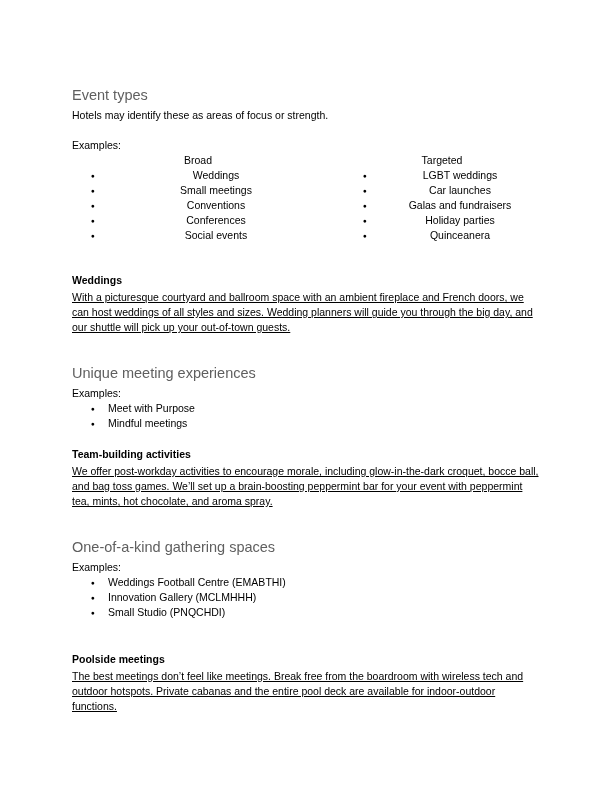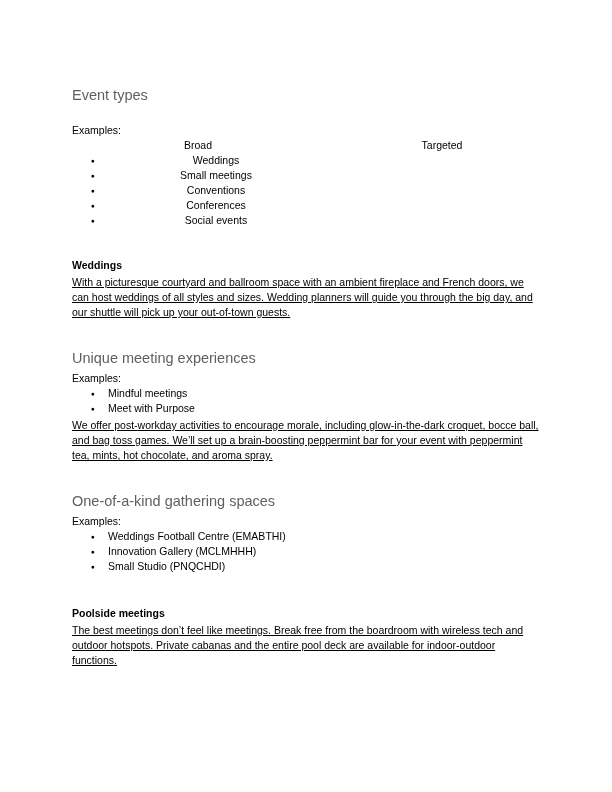--- a/index.html
+++ b/index.html
@@ -42,49 +42,58 @@
   .mt30 { margin-top: 30px; }
   .mt16 { margin-top: 16px; }
   .mt32 { margin-top: 32px; }
 </style>
 </head>
 <body>
 
 <div class="page">
 
   <h2>Event types</h2>
+  <p>Hotels may identify these as areas of focus or strength.</p>
   <p class="blank"></p>
   <p>Examples:</p>
 
   <div class="cols">
     <div class="col">
       <p>Broad</p>
       <ul>
         <li>Weddings</li>
         <li>Small meetings</li>
         <li>Conventions</li>
         <li>Conferences</li>
         <li>Social events</li>
       </ul>
     </div>
     <div class="col">
       <p>Targeted</p>
+      <ul>
+        <li>LGBT weddings</li>
+        <li>Car launches</li>
+        <li>Galas and fundraisers</li>
+        <li>Holiday parties</li>
+        <li>Quinceanera</li>
+      </ul>
     </div>
   </div>
 
   <p class="subhead mt30">Weddings</p>
   <p class="para">With a picturesque courtyard and ballroom space with an ambient fireplace and French doors, we can host weddings of all styles and sizes. Wedding planners will guide you through the big day, and our shuttle will pick up your out-of-town guests.</p>
 
   <h2 class="mt30">Unique meeting experiences</h2>
   <p>Examples:</p>
   <ul>
+    <li>Meet with Purpose</li>
     <li>Mindful meetings</li>
-    <li>Meet with Purpose</li>
   </ul>
 
+  <p class="subhead mt16">Team-building activities</p>
   <p class="para">We offer post-workday activities to encourage morale, including glow-in-the-dark croquet, bocce ball, and bag toss games. We’ll set up a brain-boosting peppermint bar for your event with peppermint tea, mints, hot chocolate, and aroma spray.</p>
 
   <h2 class="mt30">One-of-a-kind gathering spaces</h2>
   <p>Examples:</p>
   <ul>
     <li>Weddings Football Centre (EMABTHI)</li>
     <li>Innovation Gallery (MCLMHHH)</li>
     <li>Small Studio (PNQCHDI)</li>
   </ul>
 

